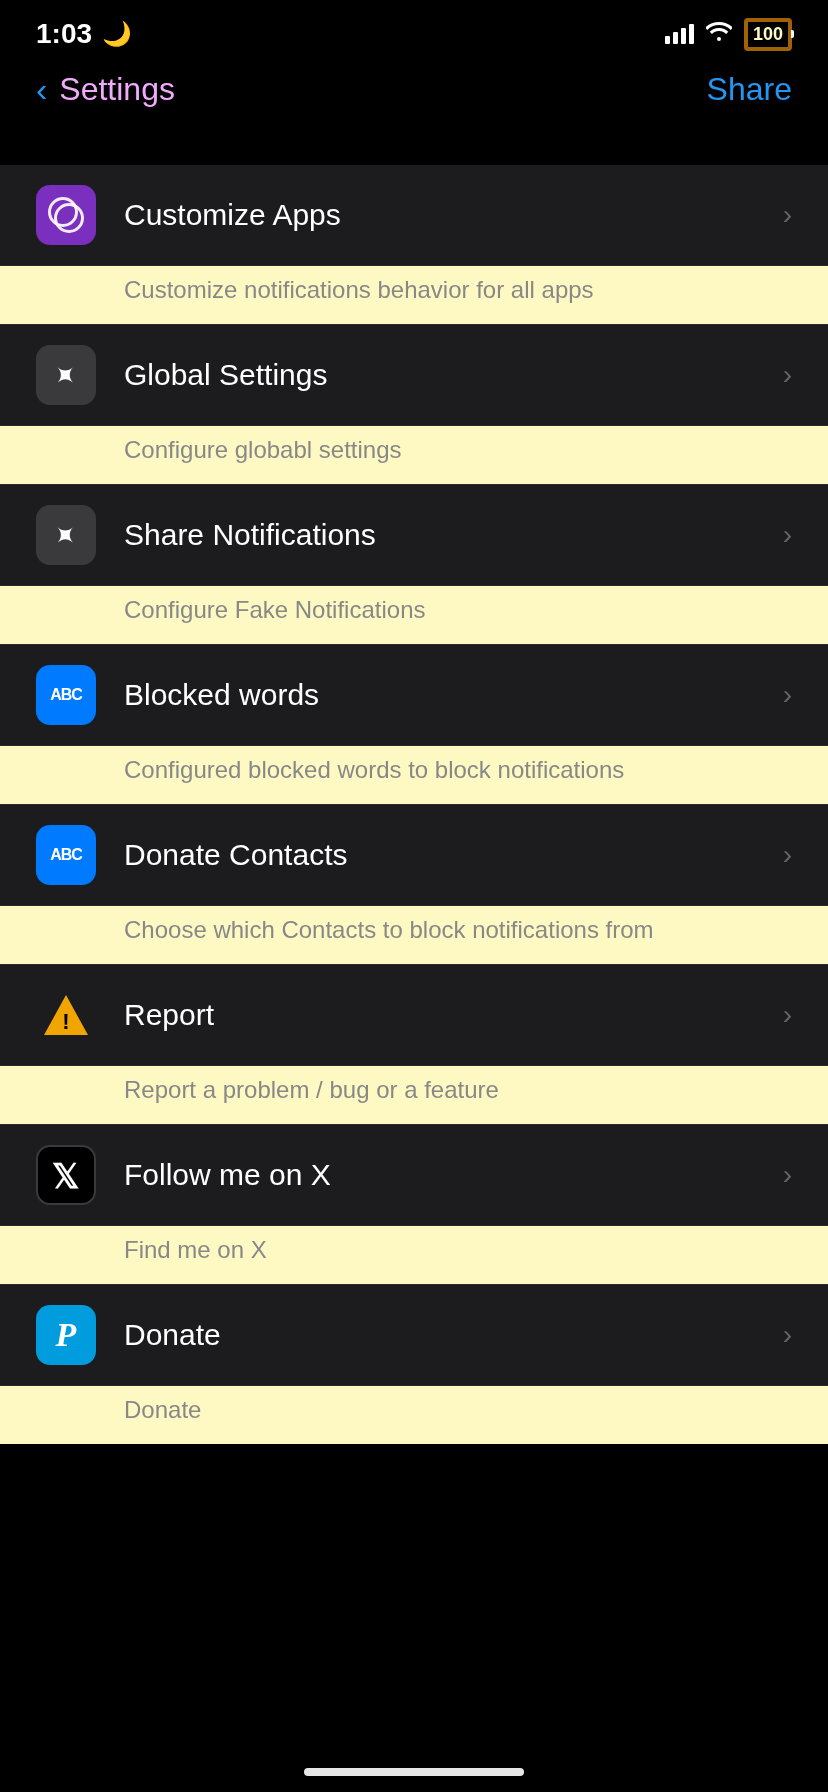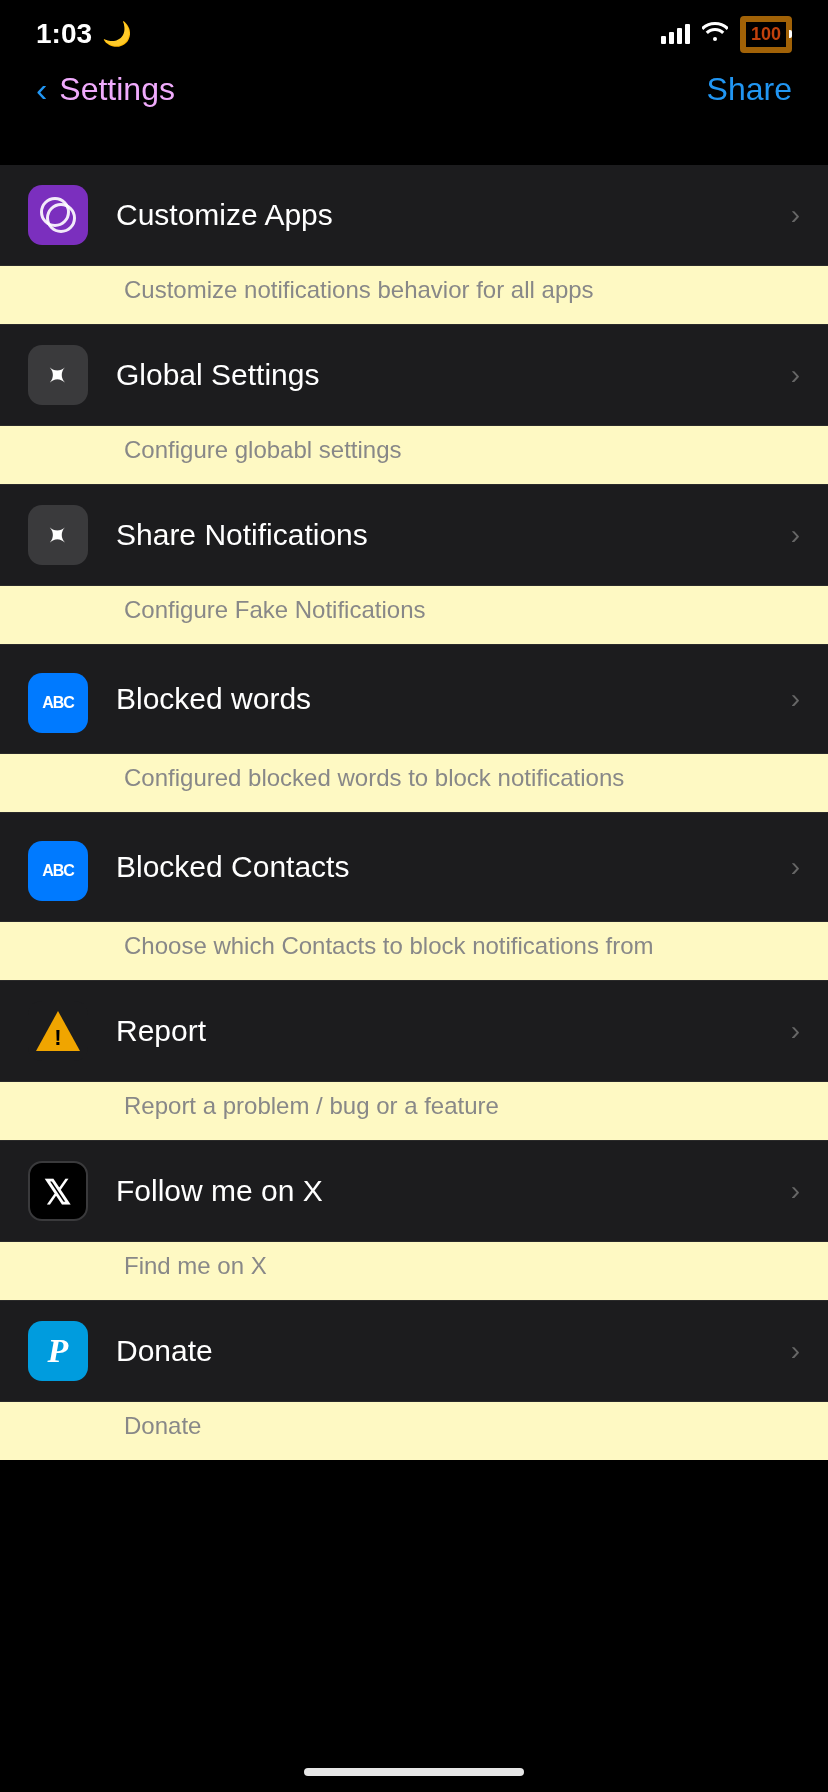--- a/index.html
+++ b/index.html
@@ -46,26 +46,26 @@
       background: #fff;
       border-radius: 1px;
     }
     .wifi-icon {
       font-size: 22px;
       color: #fff;
     }
     .battery-box {
       display: flex;
       align-items: center;
-      border: 6px solid #a16207;
+      border: 4px solid #a16207;
       border-radius: 4px;
       padding: 2px 5px;
       font-size: 18px;
       font-weight: 700;
-      color: #c2410c;
+      color: #fef9c3;
       position: relative;
     }
     .battery-box::after {
       content: '';
       position: absolute;
       right: -6px;
       top: 50%;
       transform: translateY(-50%);
       width: 3px;
       height: 8px;
@@ -92,21 +92,21 @@
     .nav-share {
       color: #2196F3;
       font-size: 30px;
       font-weight: 400;
       cursor: pointer;
     }
 
     .menu-item {
       display: flex;
       align-items: center;
-      padding: 20px 28px;
+      padding: 20px 36px;
       background: #1c1c1e;
       cursor: pointer;
       min-height: 80px;
     }
 
     .menu-icon {
       width: 60px;
       height: 60px;
       border-radius: 14px;
       display: flex;
@@ -117,21 +117,20 @@
       font-size: 28px;
     }
     .icon-purple {
       background: #7B2FBE;
     }
     .icon-dark {
       background: #3a3a3c;
     }
     .icon-blue {
       background: #007AFF;
-      margin-top: 8px;
     }
     .icon-black {
       background: #000;
       border: 2px solid #3a3a3c;
     }
     .icon-paypal {
       background: #009cde;
     }
 
     .menu-text {
@@ -320,21 +319,21 @@
 </div>
 
 <div class="full-divider"></div>
 
 <div>
   <div class="menu-item">
     <div class="menu-icon icon-blue">
       <span class="abc-text">ABC</span>
     </div>
     <div class="menu-text">
-      <div class="menu-title">Blocked Contacts</div>
+      <div class="menu-title">Donate Contacts</div>
     </div>
     <span class="menu-chevron">›</span>
   </div>
   <div class="full-divider"></div>
   <div class="menu-description">Choose which Contacts to block notifications from</div>
 </div>
 
 <div class="full-divider"></div>
 
 <div>

